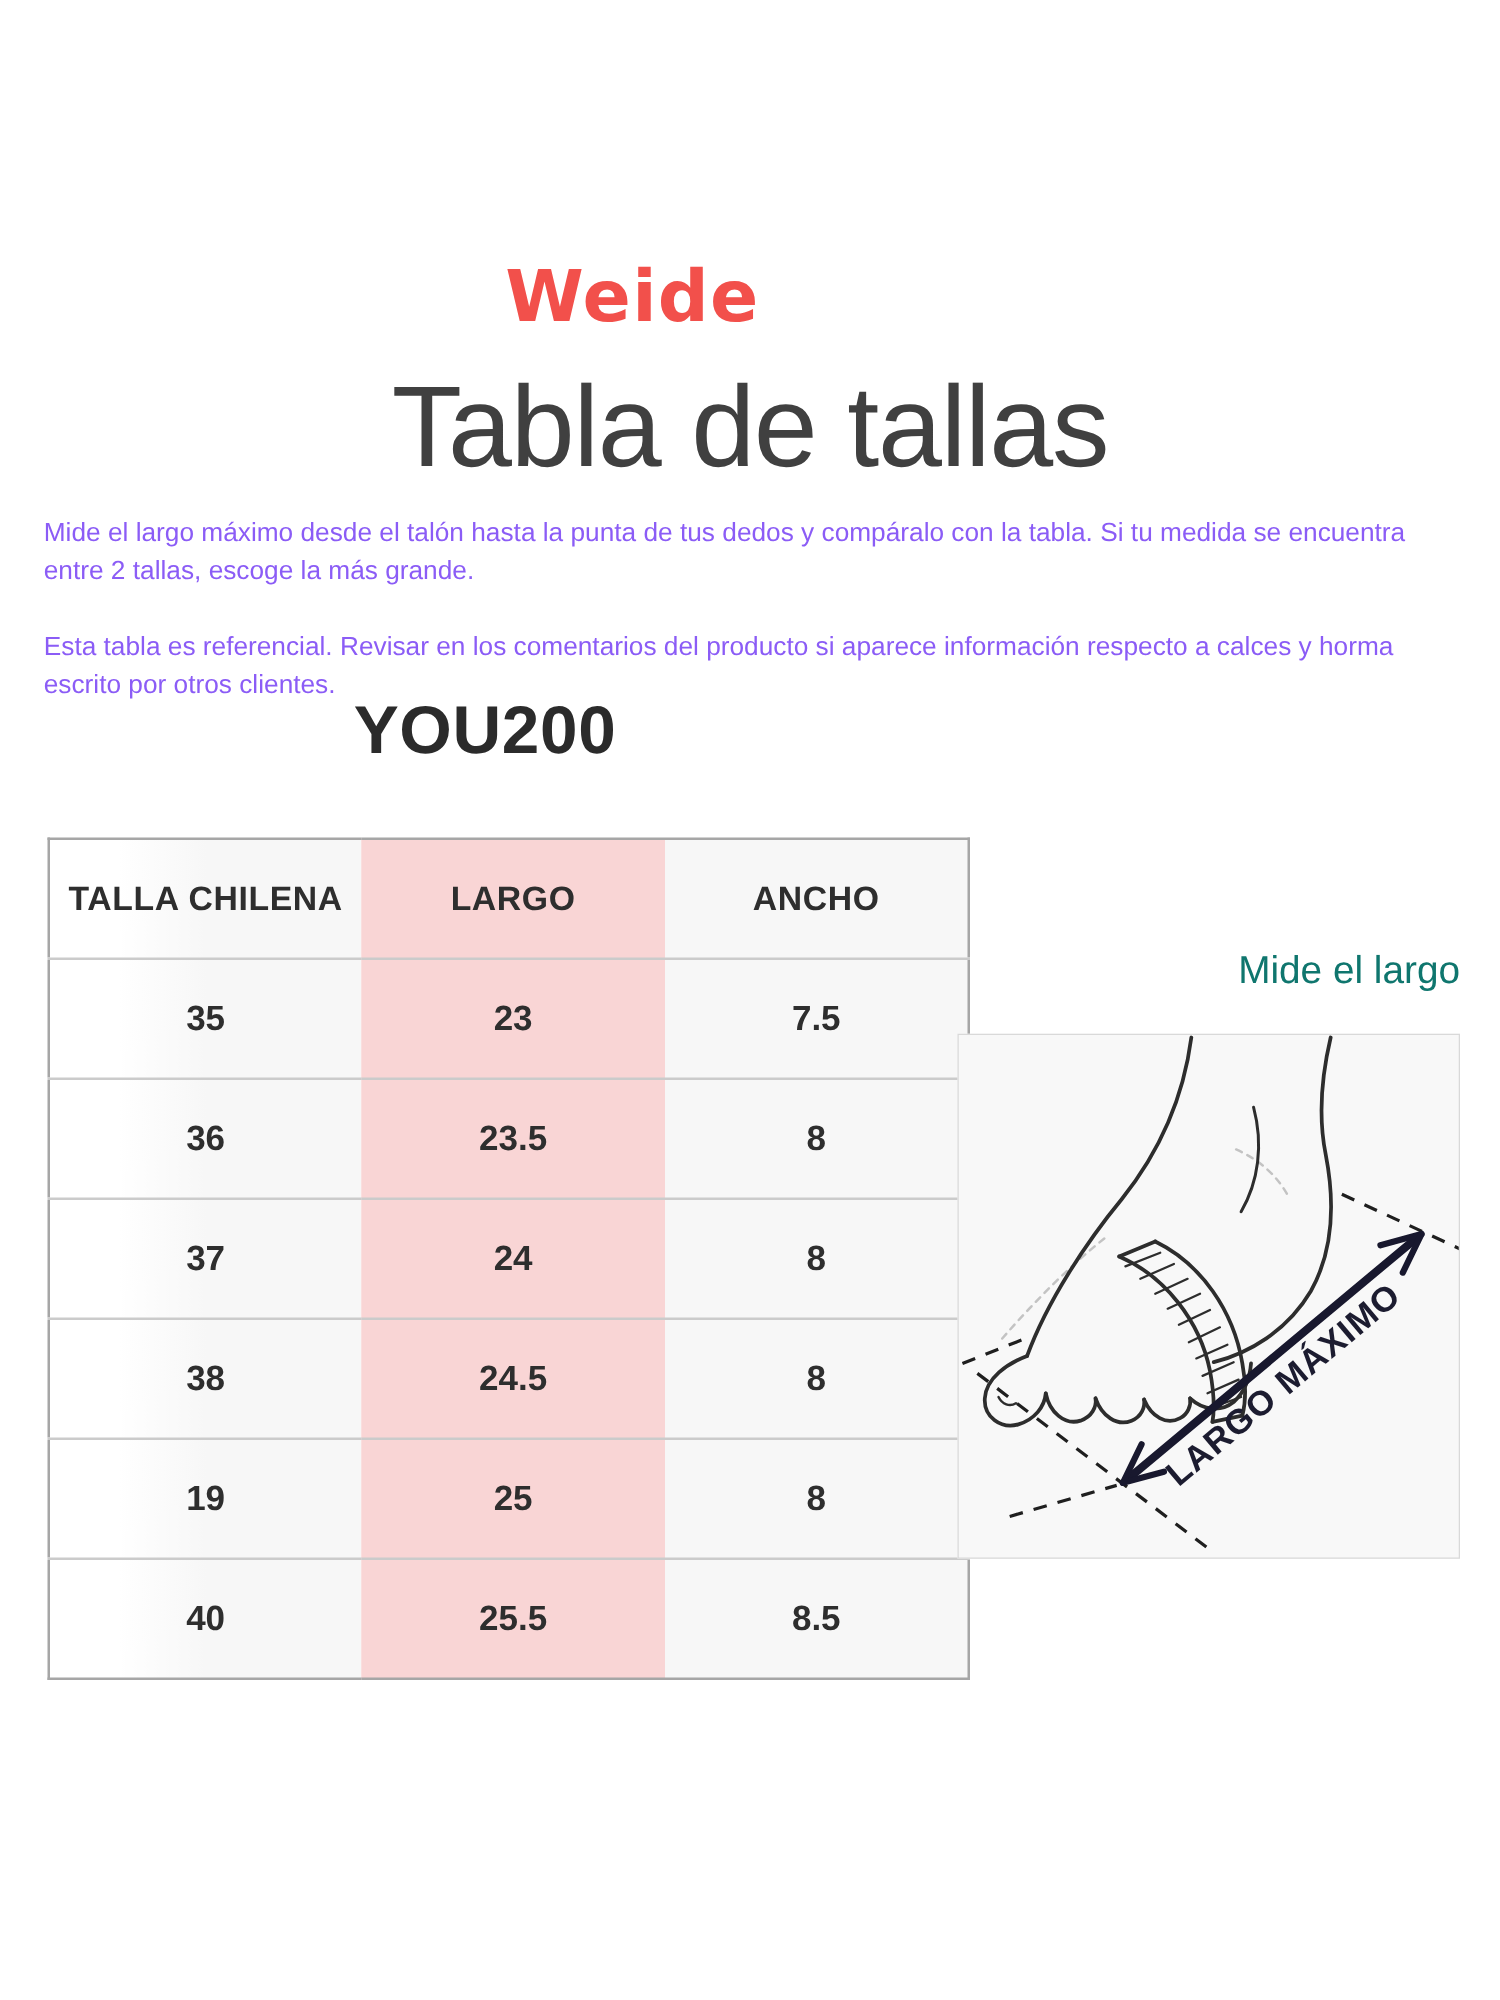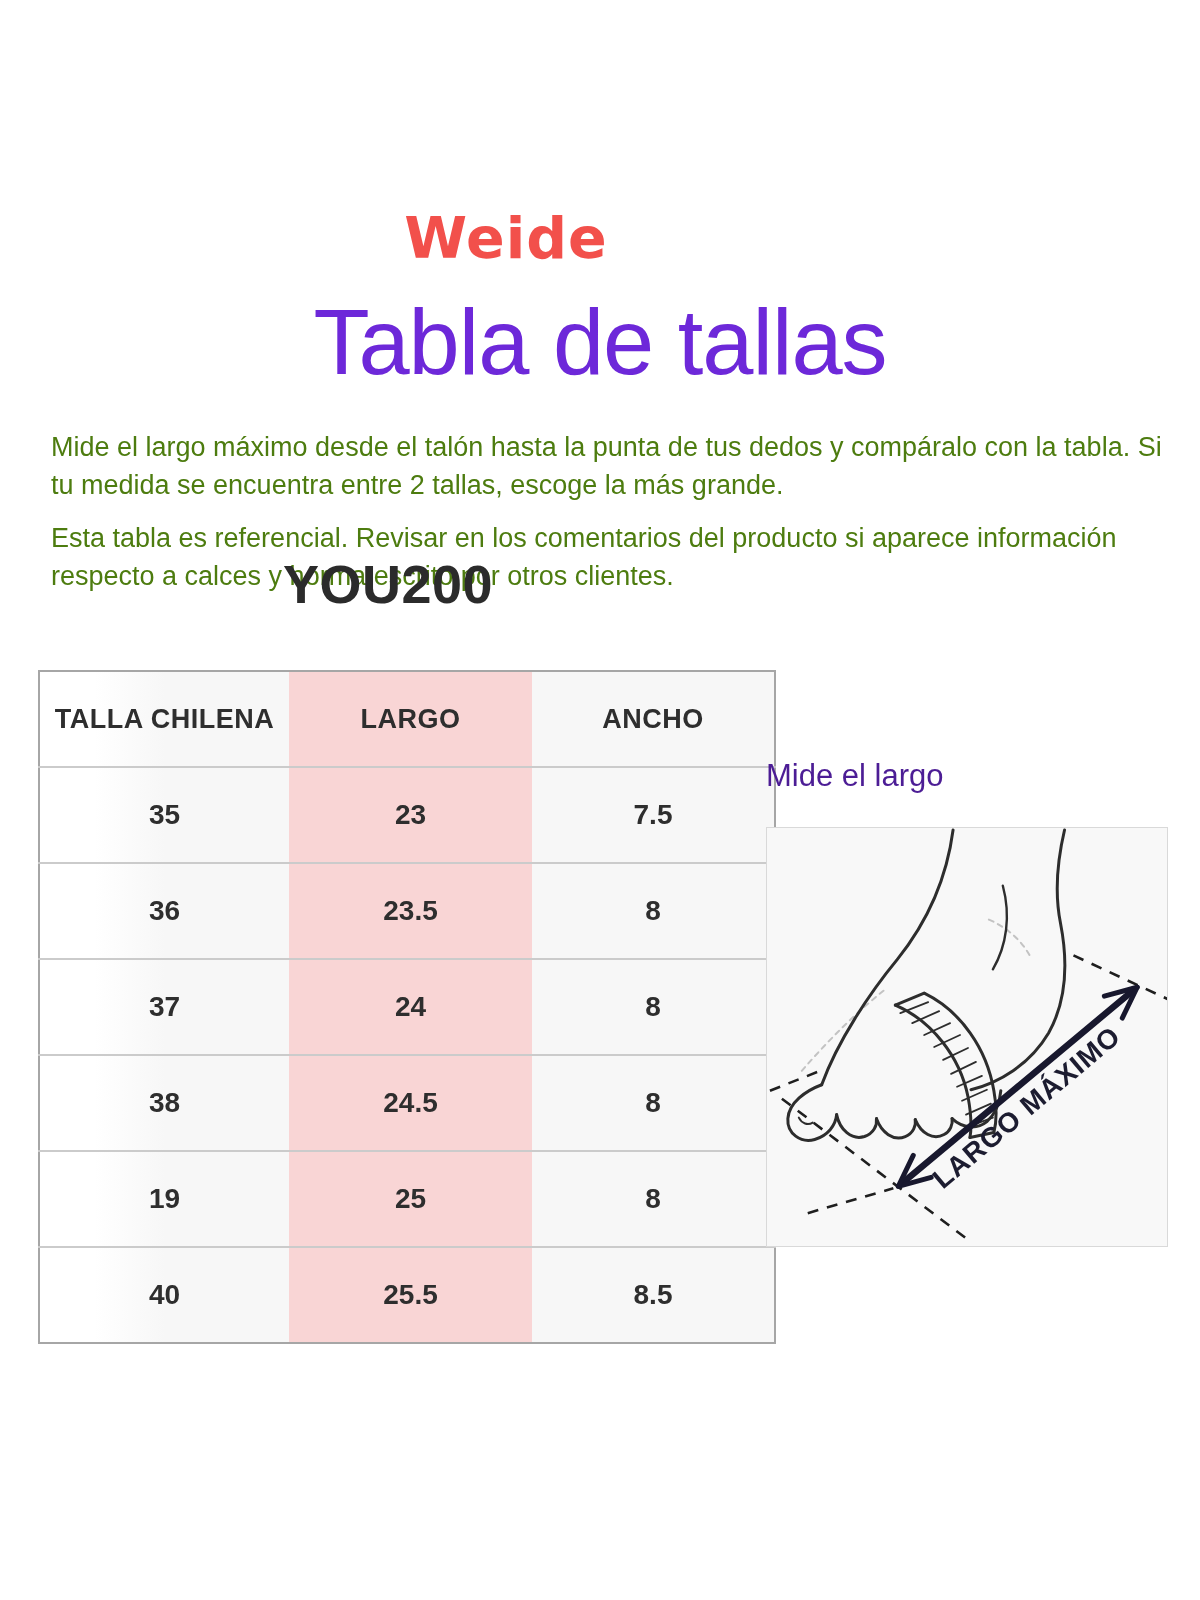--- a/index.html
+++ b/index.html
@@ -13,25 +13,25 @@
     position:relative; width:1200px; height:1600px; margin:0 auto;
     background:#ffffff; overflow:hidden;
   }
   .logo {
     position:absolute; top:205px; left:0; width:1012px; text-align:center;
     font-family:"DejaVu Sans", sans-serif; font-weight:bold;
     font-size:57px; letter-spacing:1px; color:var(--accent);
   }
   .title {
     position:absolute; top:296px; left:0; width:1200px; margin:0; text-align:center;
-    font-size:92px; font-weight:400; color:#6d28d9; letter-spacing:-1px; line-height:1;
+    font-size:92px; font-weight:400; color:#404040; letter-spacing:-1px; line-height:1;
   }
   .para {
-    position:absolute; left:35px; width:1140px; margin:16px;
-    font-size:27px; line-height:1.42; color:#4d7c0f;
+    position:absolute; left:35px; width:1140px; margin:0;
+    font-size:21px; line-height:1.42; color:#8b5cf6;
   }
   .para-1 { top:412px; }
   .para-2 { top:503px; }
   .model {
     position:absolute; top:553px; left:38px; width:700px; text-align:center;
     font-size:54px; font-weight:bold; color:#2b2b2b; letter-spacing:0.5px;
   }
   table.size-table {
     position:absolute; top:670px; left:38px; width:700px;
     border-collapse:collapse; table-layout:fixed;
@@ -44,22 +44,22 @@
   .size-table th { font-size:27px; letter-spacing:0.5px; }
   .size-table td { font-size:28px; }
   .size-table tbody td { border-top:2px solid #cbcbcb; }
   .col-talla {
     width:250px;
     background:linear-gradient(to right, #ffffff 0px, #ffffff 55px, #f7f7f7 125px, #f7f7f7 100%);
   }
   .col-largo { width:243px; background:var(--highlight);margin-left:24px; }
   .col-ancho { width:243px; background:#f7f7f7; }
   .diagram-caption {
-    position:absolute; top:758px; left:766px; width:402px; text-align:left;
-    font-size:31px; color:#4c1d95;
+    position:absolute; top:758px; left:766px; width:402px; text-align:right;
+    font-size:31px; color:#0f766e;
   }
   .diagram-box {
     position:absolute; top:827px; left:766px; width:402px; height:420px;
     background:#f8f8f8; border:1px solid #d9d9d9;
   }
   .diagram-box svg { display:block; width:100%; height:100%; }
 </style>
 </head>
 <body>
 

